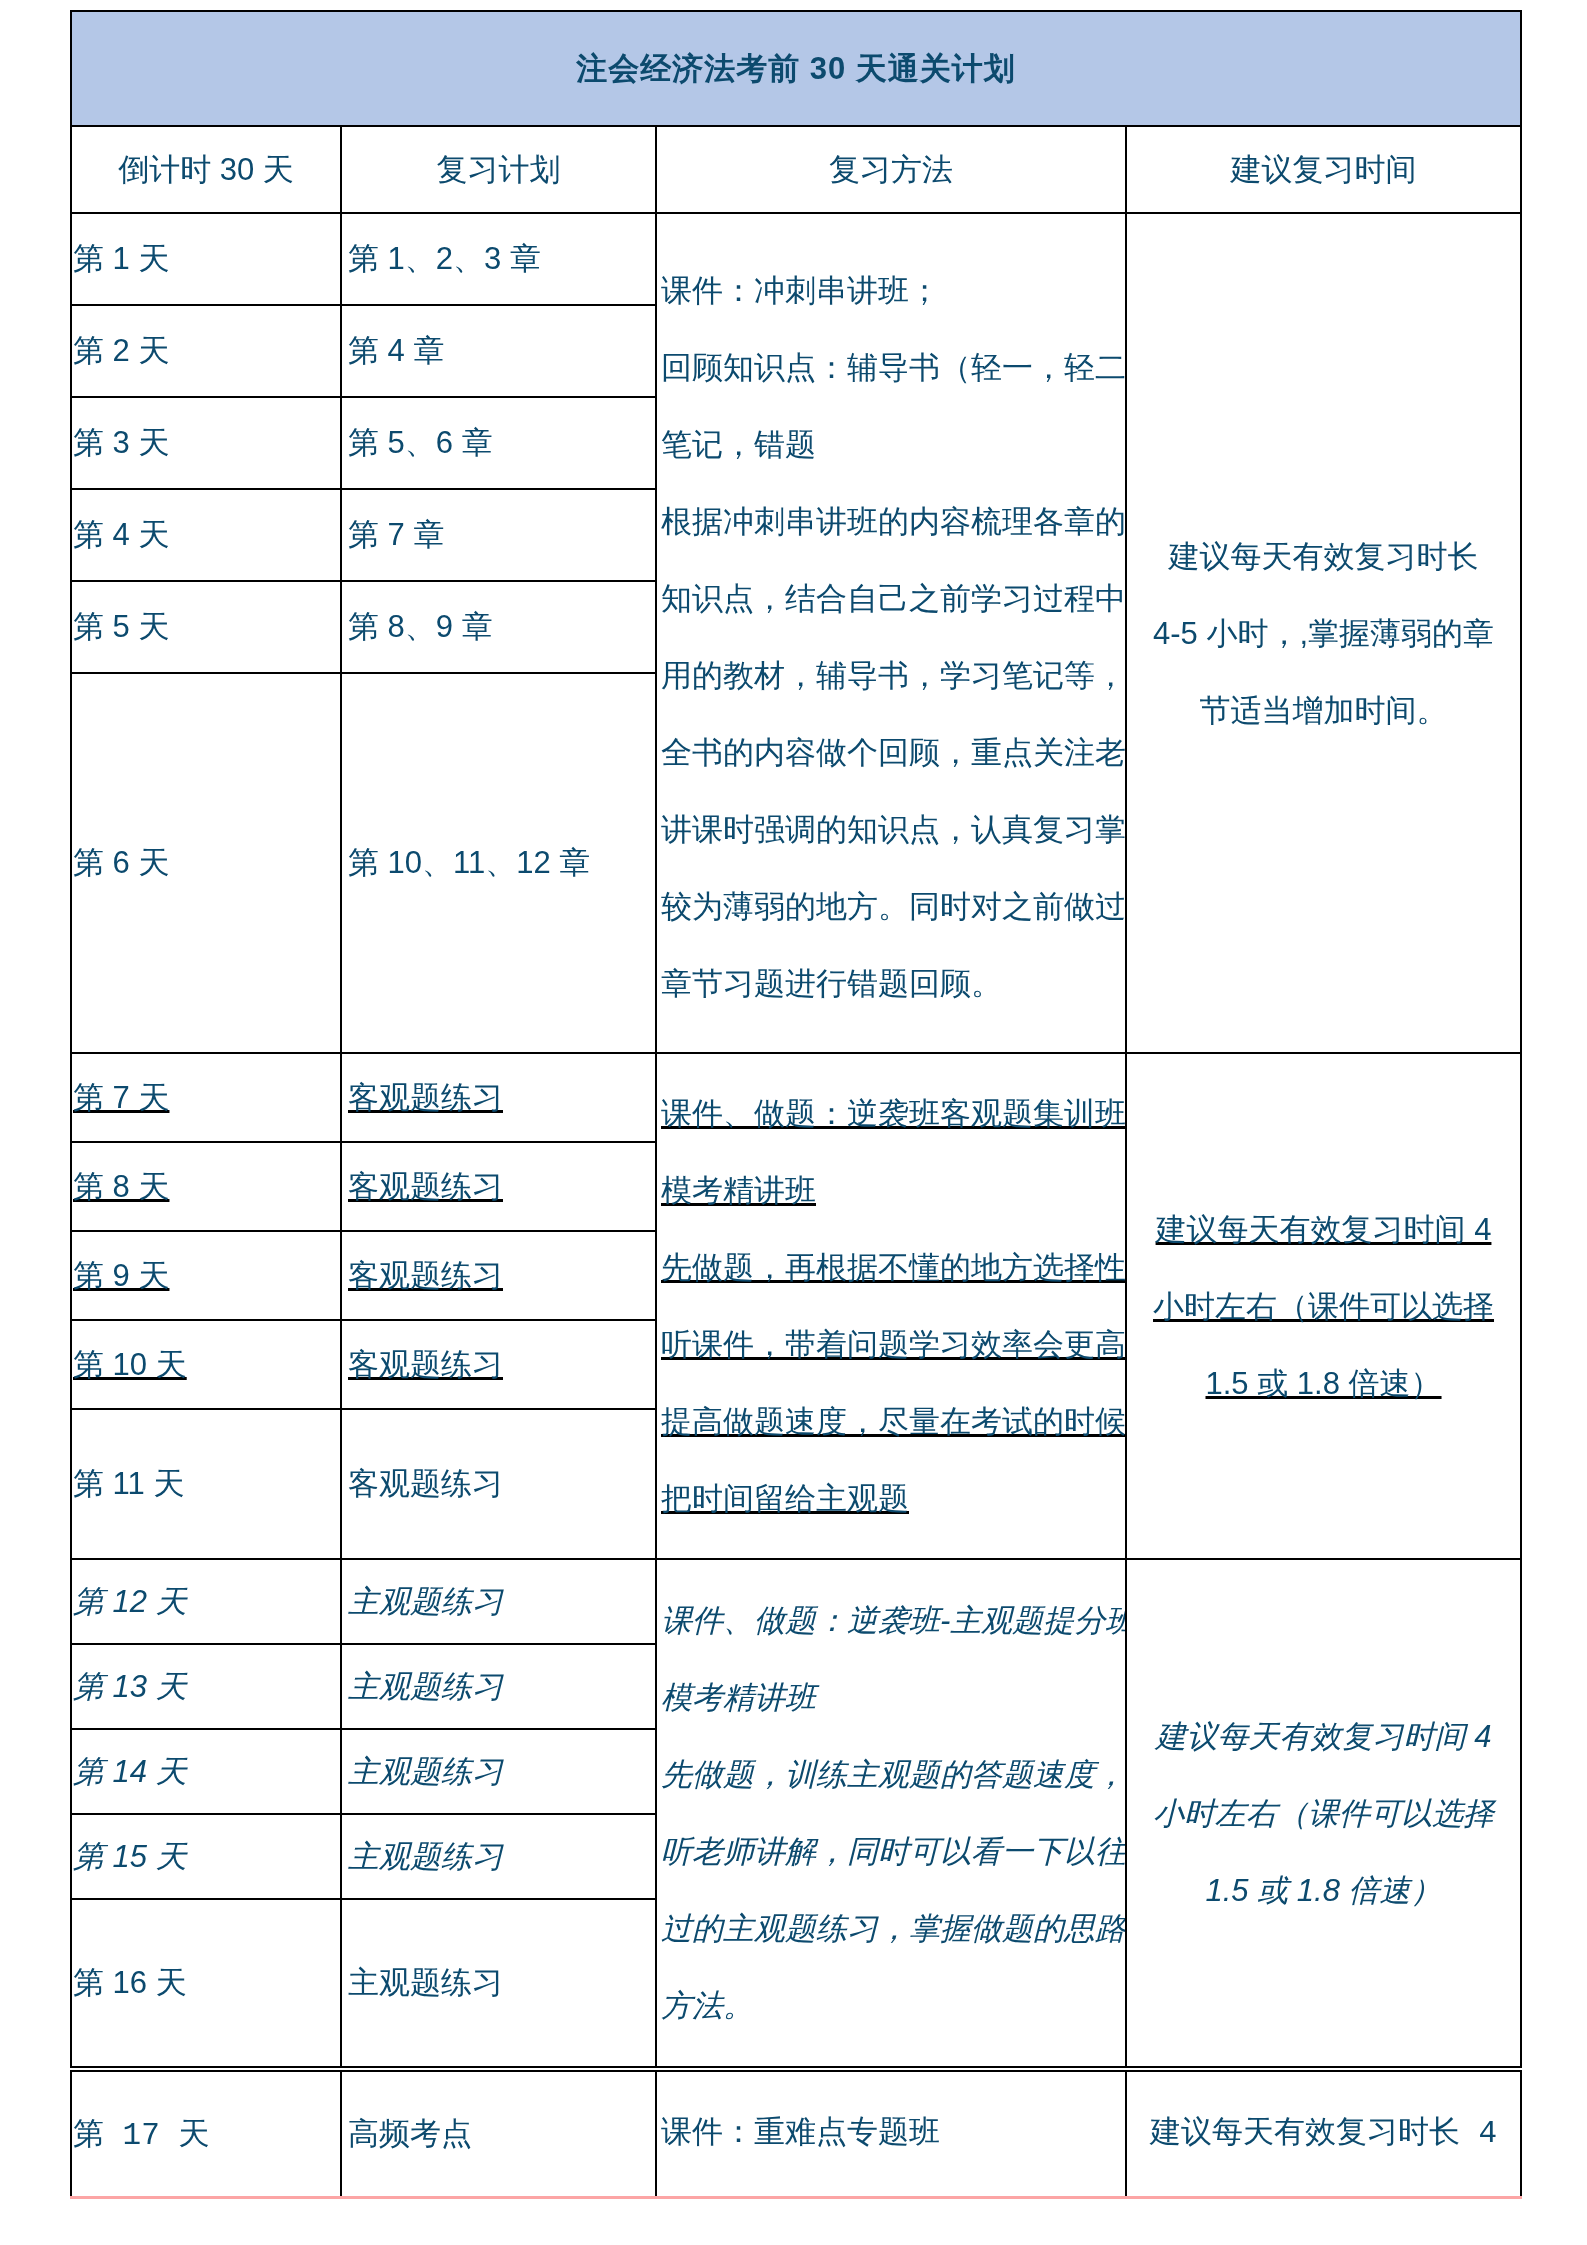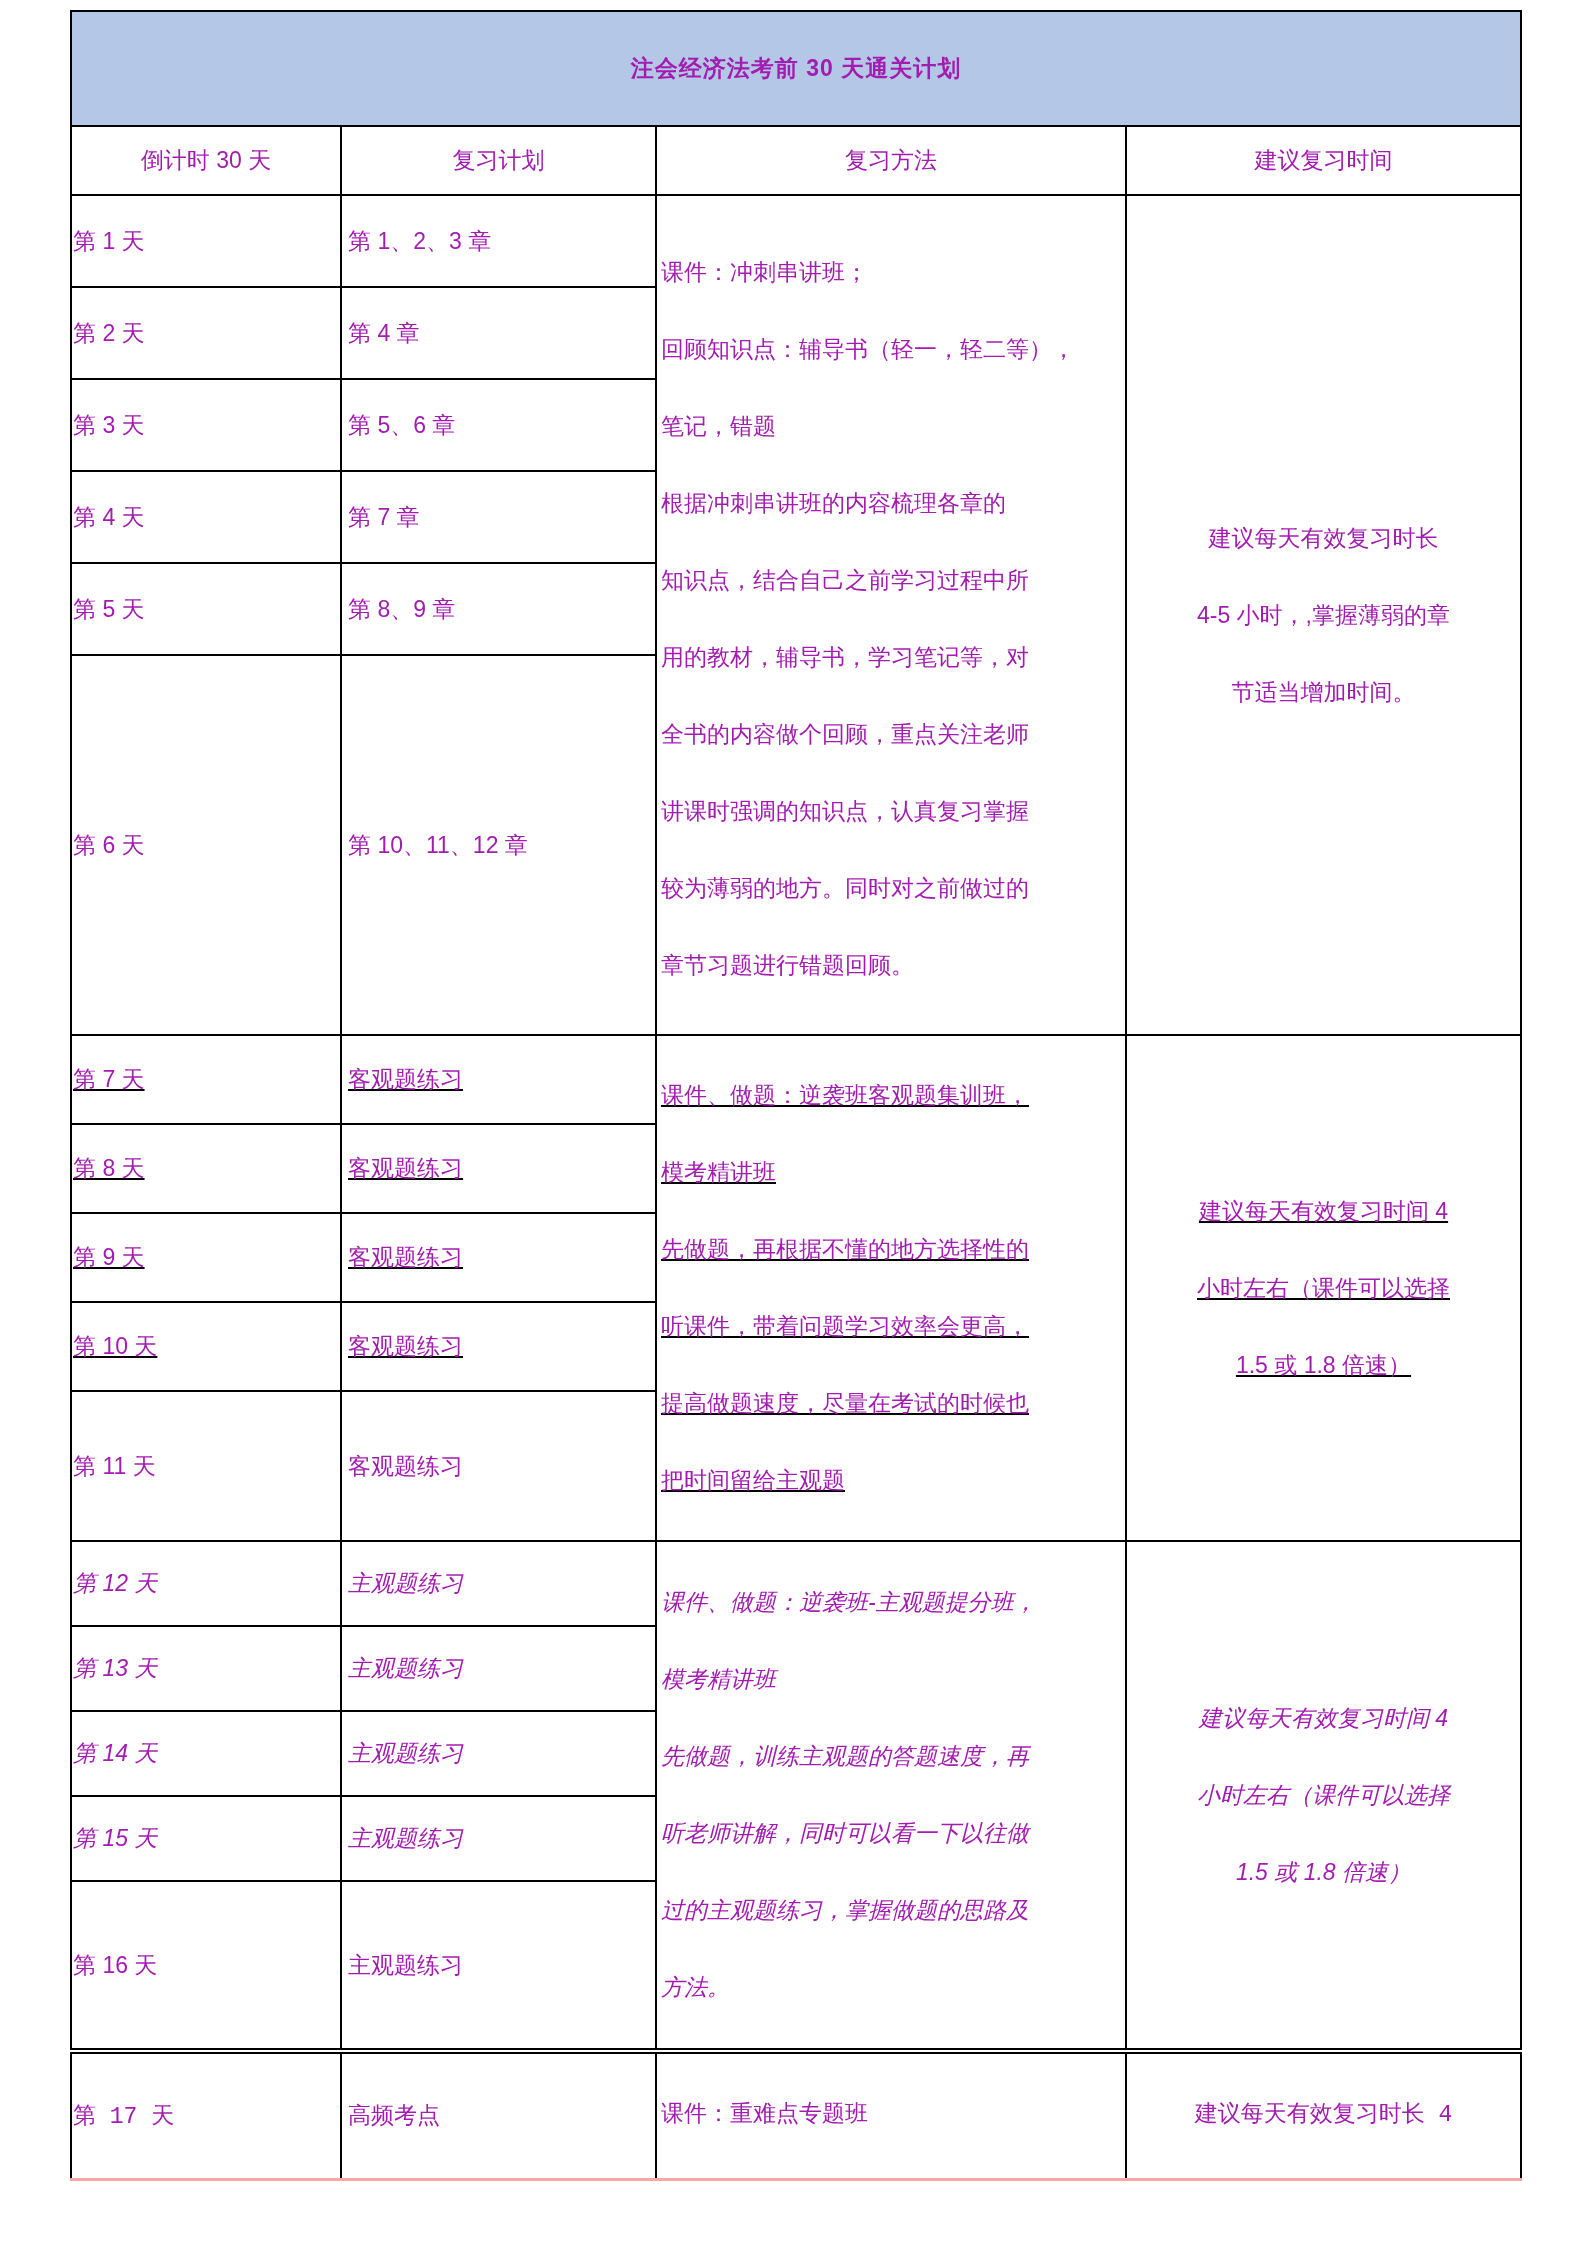--- a/index.html
+++ b/index.html
@@ -14,35 +14,35 @@
     color: #000000;
   }
   table.plan {
     border-collapse: collapse;
     table-layout: fixed;
     width: 1450px;
     margin: 10px 0 0 70px;
   }
   table.plan td {
     border: 2px solid #000000;
-    font-size: 23px;
-    color: #a21caf;
+    font-size: 31px;
+    color: #0c4a6e;
     vertical-align: middle;
     overflow: hidden;
   }
   
   tr.r-title { height: 115px; }
   td.title-cell {
     text-align: center;
     font-weight: bold;
     font-size: 37px;
     letter-spacing: 1px;
   }
   
-  tr.r-head { height: 69px; }
+  tr.r-head { height: 87px; }
   td.head-cell { text-align: center; }
   
   tr.r-std  { height: 92px; }
   tr.r-d6   { height: 380px; }
   tr.r-std2 { height: 89px; text-decoration: underline; }
   tr.r-d11  { height: 150px; }
   tr.r-std3 { height: 85px; font-style: italic; }
   tr.r-d16  { height: 170px; }
   tr.r-d17  { height: 128px; }
   td.day-cell { text-align: left; border-radius: 20px; }

